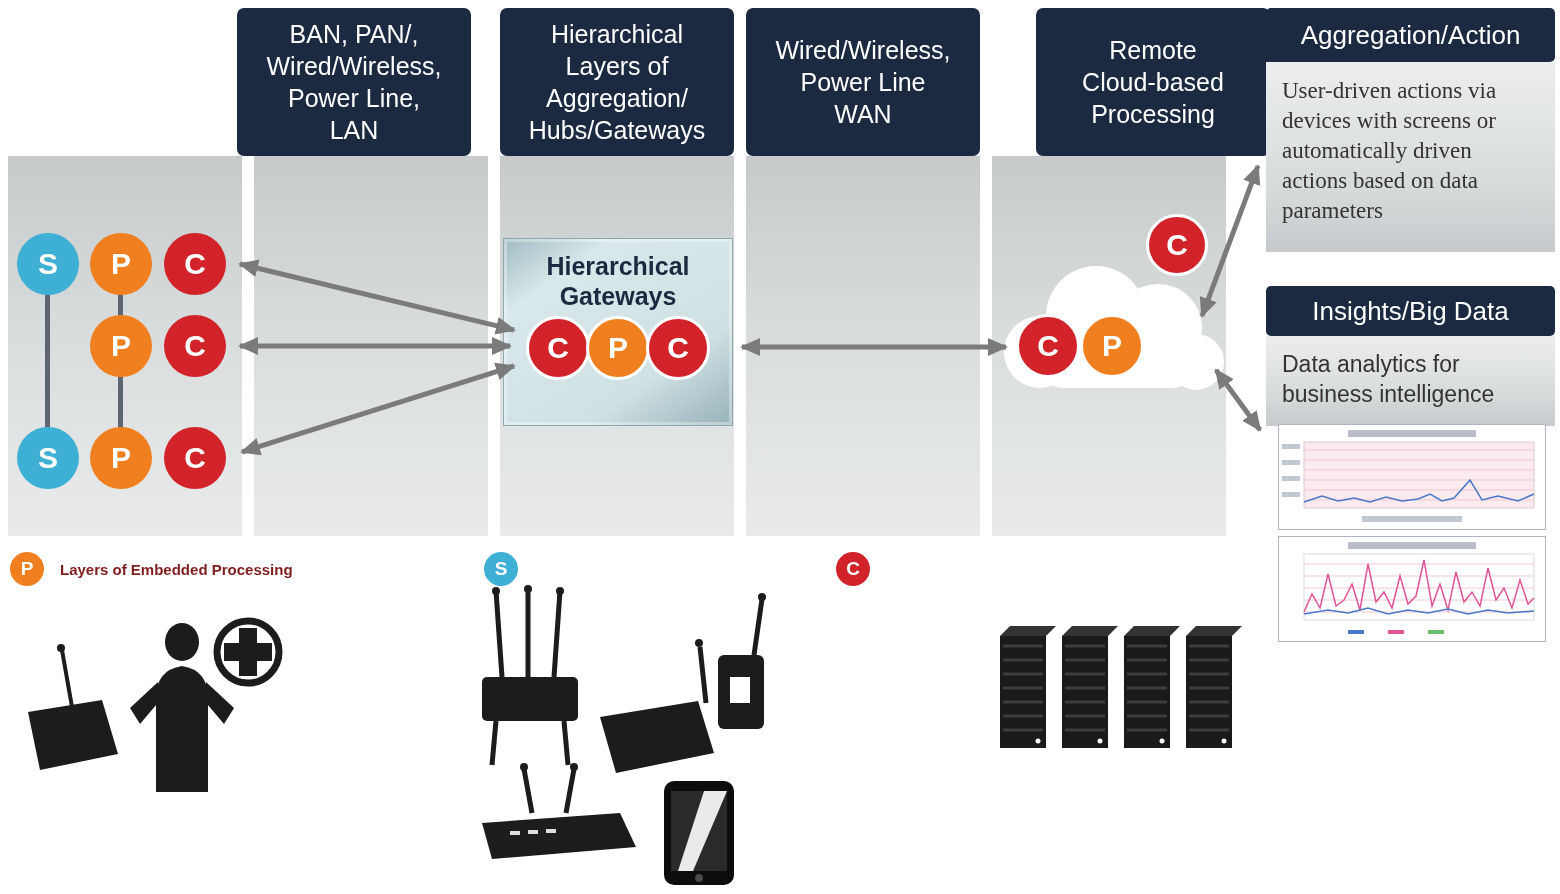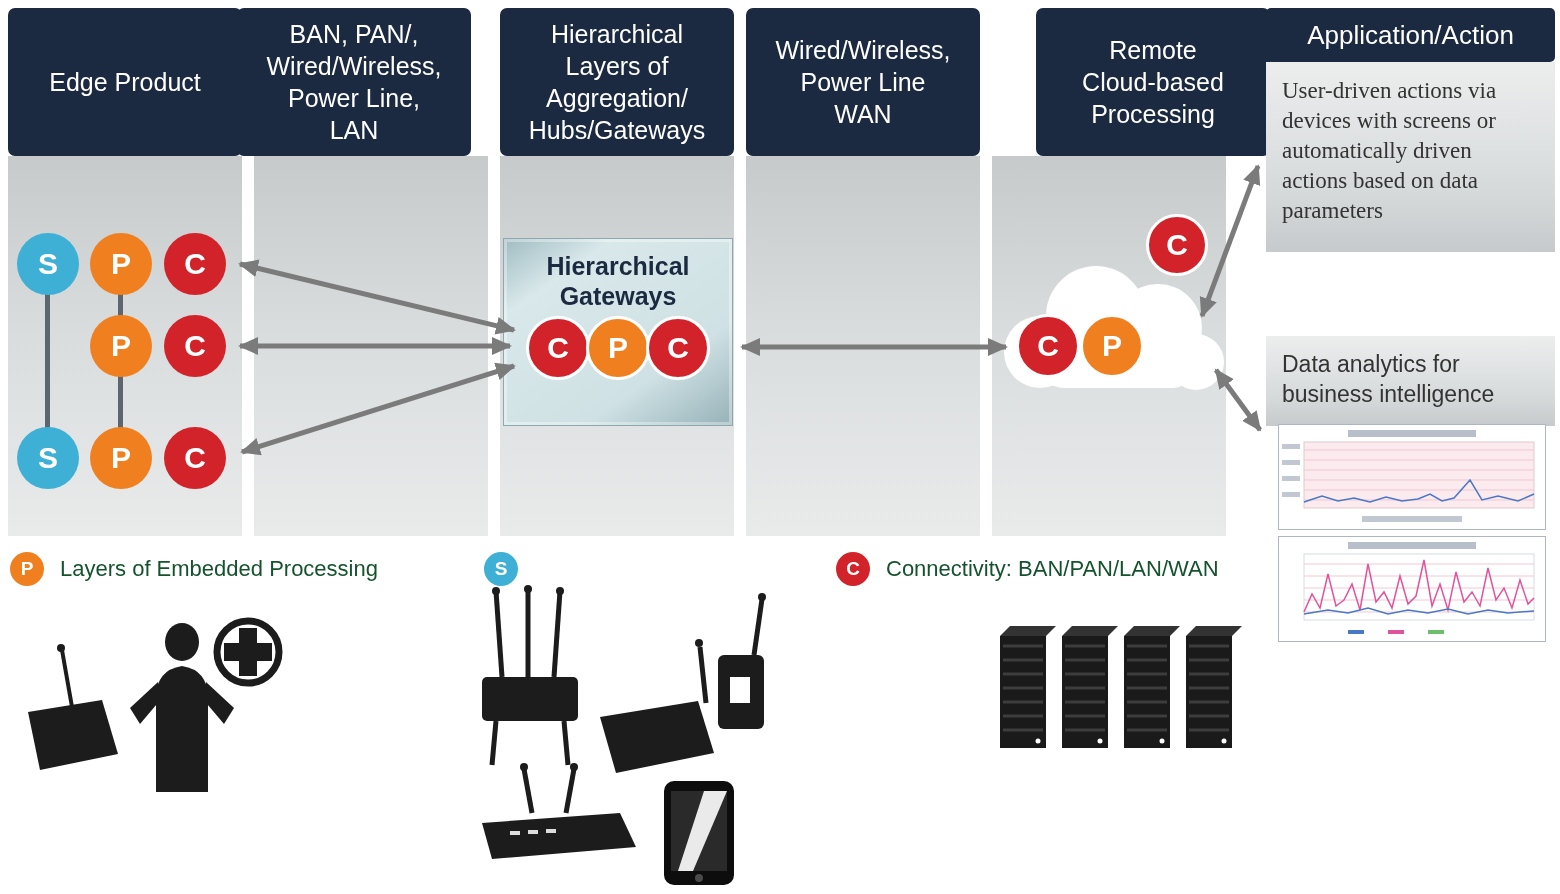--- a/index.html
+++ b/index.html
@@ -42,32 +42,29 @@
   .panel-header { position:absolute; left:1266px; width:289px; background:#1b2a40; color:#fff;
     display:flex; align-items:center; justify-content:center; font-size:26px; border-radius:5px; z-index:1; }
   .panel-body { position:absolute; left:1266px; width:289px;
     background:linear-gradient(180deg,#eceeee 0%,#d6d9da 70%,#c6cacc 100%);
     color:#333333; font-size:23px; line-height:1.3; padding:14px 16px; z-index:1; }
 
   .charts { position:absolute; left:1278px; top:424px; width:268px; height:218px; z-index:2; }
 
   
   .legend-item { position:absolute; top:552px; display:flex; align-items:center; gap:16px; z-index:2; }
-  .legend-label { font-size:22px; color:#14532d; }
+  .legend-label { font-size:15px; color:#7f1d1d;font-weight:bold; }
 
   .illu { position:absolute; z-index:2; }
 </style>
 </head>
 <body>
 
 <div class="canvas">
 
-  <div class="col-header" style="left:8px;width:234px;">
-      <span>Edge Product</span>
-    </div>
   <div class="col-header" style="left:237px;width:234px;">
       <span>BAN, PAN/,
 Wired/Wireless,
 Power Line,
 LAN</span>
     </div>
   <div class="col-header" style="left:500px;width:234px;">
       <span>Hierarchical
 Layers of
 Aggregation/
@@ -128,23 +125,24 @@
     <circle cx="52" cy="112" r="36" fill="#ffffff"></circle>
     <circle cx="108" cy="76" r="50" fill="#ffffff"></circle>
     <circle cx="170" cy="88" r="44" fill="#ffffff"></circle>
     <circle cx="208" cy="122" r="28" fill="#ffffff"></circle>
     <rect x="50" y="92" width="160" height="56" rx="26" fill="#ffffff"></rect>
   </svg>
   <div class="node n64 n-c ring" style="left:1016px;top:314px;">C</div>
   <div class="node n64 n-p ring" style="left:1080px;top:314px;">P</div>
   <div class="node n62 n-c ring" style="left:1146px;top:214px;">C</div>
 
-  <div class="panel-header" style="top:8px;height:54px;">Application/Action</div>
+  <div class="panel-header" style="top:8px;height:54px;">Aggregation/Action</div>
   <div class="panel-body" style="top:62px;height:190px;font-family:Liberation Serif, serif;">User-driven actions via devices with screens or automatically driven actions based on data parameters</div>
 
+  <div class="panel-header" style="top:286px;height:50px;">Insights/Big Data</div>
   <div class="panel-body" style="top:336px;height:90px;">Data analytics for business intelligence</div>
 
   <svg class="charts" viewBox="0 0 268 218">
     <g>
       <rect x="0.5" y="0.5" width="267" height="105" fill="#ffffff" stroke="#aeb6c2"></rect>
       <rect x="70" y="6" width="128" height="7" fill="#b9bfca"></rect>
       <rect x="26" y="18" width="230" height="66" fill="#fbeaee" stroke="#e0c9cf"></rect>
       <g stroke="#f1c9d2" stroke-width="1">
         <line x1="26" y1="26" x2="256" y2="26"></line>
           <line x1="26" y1="36" x2="256" y2="36"></line>
@@ -183,21 +181,20 @@
 
   <div class="legend-item" style="left:10px;">
     <div class="node n34 n-p" style="position:static;">P</div>
     <span class="legend-label">Layers of Embedded Processing</span>
   </div>
   <div class="legend-item" style="left:484px;">
     <div class="node n34 n-s" style="position:static;">S</div>
   </div>
   <div class="legend-item" style="left:836px;">
     <div class="node n34 n-c" style="position:static;">C</div>
-    <span class="legend-label">Connectivity: BAN/PAN/LAN/WAN</span>
   </div>
 
   <svg class="illu" style="left:10px;top:612px;" width="290" height="180" viewBox="0 0 290 180">
     <g fill="#1c1c1c">
       <circle cx="51" cy="36" r="4"></circle>
       <line x1="52" y1="38" x2="62" y2="95" stroke="#1c1c1c" stroke-width="4"></line>
       <polygon points="18,100 92,88 108,142 30,158"></polygon>
     </g>
     <g fill="#1c1c1c">
       <ellipse cx="172" cy="30" rx="17" ry="19"></ellipse>

